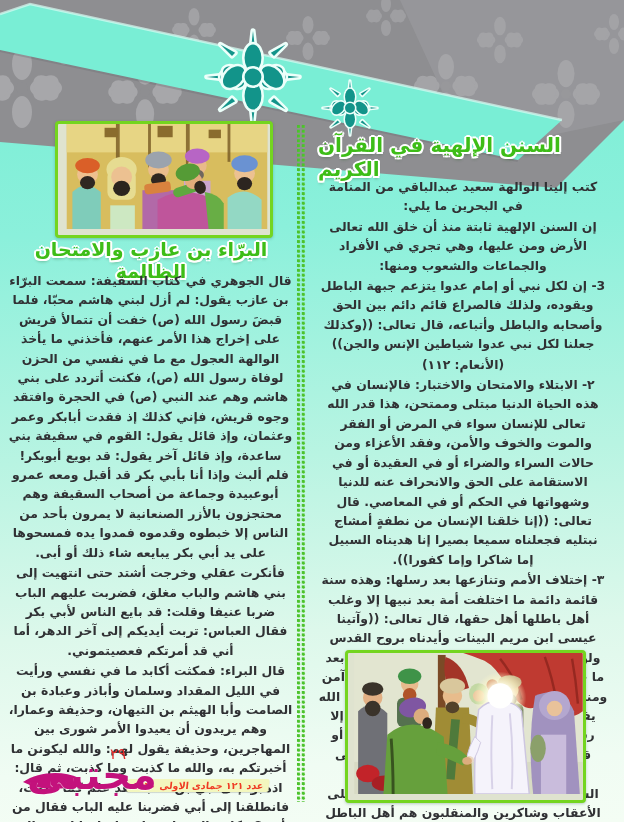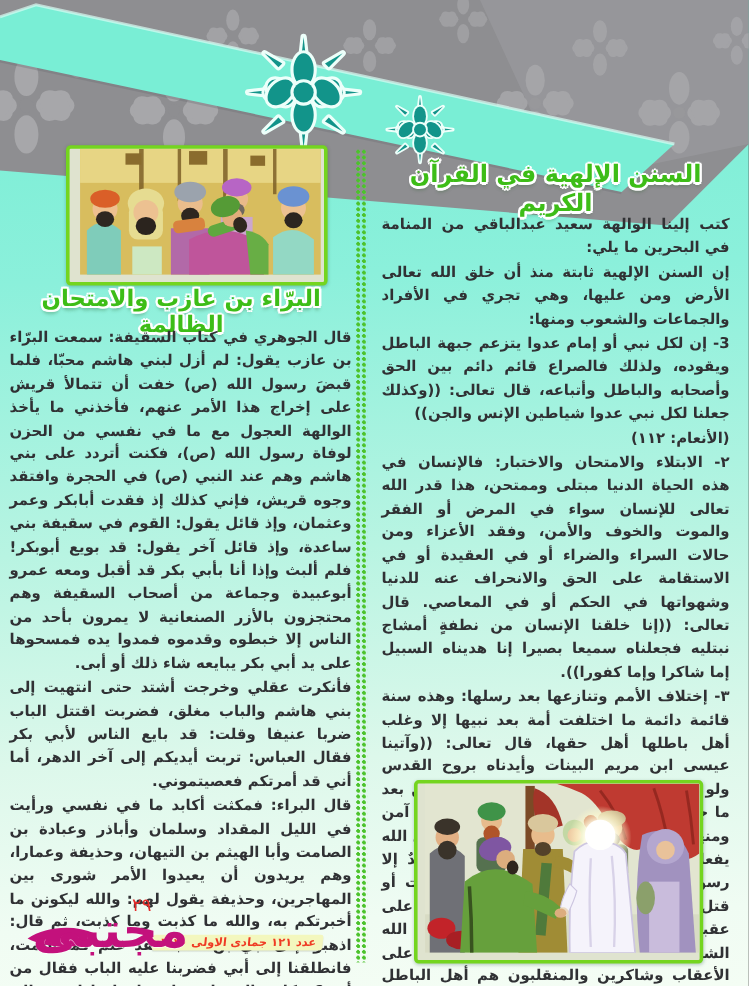--- a/index.html
+++ b/index.html
@@ -18,24 +18,24 @@
       radial-gradient(circle at 0.6px 0.6px,#6FD74F 0.9px,rgba(0,0,0,0) 1.1px);
     background-size:4.8px 4.8px,4.8px 4.8px;
     background-position:0 0,2.4px 2.4px;
   }
   .title{
     position:absolute;margin:0;font-weight:700;color:#3DBD17;letter-spacing:0;
     text-shadow:-2px 0 0 #fff,2px 0 0 #fff,0 -2px 0 #fff,0 2px 0 #fff,
       -1.5px -1.5px 0 #fff,1.5px -1.5px 0 #fff,-1.5px 1.5px 0 #fff,1.5px 1.5px 0 #fff,
       0 3px 3px rgba(30,90,30,.35);
   }
-  .title-right{right:16px;top:133px;width:290px;font-size:20px;text-align:center;}
+  .title-right{right:16px;top:133px;width:290px;font-size:20px;text-align:left;}
   .title-left{right:330px;top:238px;width:286px;font-size:19px;text-align:center;}
   .textblock{position:absolute;color:#303134;font-weight:700;font-size:12.4px;line-height:19.4px;text-align:justify;}
-  .textblock p{margin:0 0 1px 0;}
+  .textblock p{margin:0 0 1px 0;text-align:center;}
   .rc-text{right:16px;top:177px;width:290px;}
   .lc-text{right:331px;top:271px;width:285px;}
   .verse-ref{text-align:right;}
   .illus{position:absolute;border:3px solid #74D51F;border-radius:4px;background:#dfe3cf;overflow:hidden;box-shadow:0 1px 3px rgba(0,60,40,.25);}
   .illus-tl{left:55px;top:121px;width:212px;height:111px;}
   .illus-br{left:345px;top:650px;width:235px;height:147px;}
   .page-num{position:absolute;left:110px;top:745px;color:#E62B2A;font-size:15px;font-weight:400;}
   .issue-strip{
     position:absolute;left:127px;top:779px;padding:1px 6px;background:#F3F7BE;
     color:#EF3B24;font-size:9.5px;font-weight:700;transform:skewX(-6deg);white-space:nowrap;
@@ -233,21 +233,21 @@
       <rect x="112" y="64" width="32" height="10" rx="5" fill="#5FA83F" transform="rotate(-18 128 69)"></rect>
       <circle cx="134" cy="60" r="9" fill="#E2AD7B"></circle>
       <ellipse cx="141" cy="67" rx="6" ry="7" fill="#30271F" transform="rotate(-20 141 67)"></ellipse>
       <ellipse cx="128" cy="51" rx="13" ry="9" fill="#559B36" transform="rotate(-14 128 51)"></ellipse>
     </svg>
   </figure>
 
   <h2 class="title title-left">البرّاء بن عازب والامتحان الظالمة</h2>
   <div class="textblock lc-text">
     <p>قال الجوهري في كتاب السقيفة: سمعت البرّاء بن عازب يقول: لم أزل لبني هاشم محبّا، فلما قبضَ رسول الله (ص) خفت أن تتمالأ قريش على إخراج هذا الأمر عنهم، فأخذني ما يأخذ الوالهة العجول مع ما في نفسي من الحزن لوفاة رسول الله (ص)، فكنت أتردد على بني هاشم وهم عند النبي (ص) في الحجرة وافتقد وجوه قريش، فإني كذلك إذ فقدت أبابكر وعمر وعثمان، وإذ قائل يقول: القوم في سقيفة بني ساعدة، وإذ قائل آخر يقول: قد بويع أبوبكر! فلم ألبث وإذا أنا بأبي بكر قد أقبل ومعه عمرو أبوعبيدة وجماعة من أصحاب السقيفة وهم محتجزون بالأزر الصنعانية لا يمرون بأحد من الناس إلا خبطوه وقدموه فمدوا يده فمسحوها على يد أبي بكر يبايعه شاء ذلك أو أبى.</p>
-    <p>فأنكرت عقلي وخرجت أشتد حتى انتهيت إلى بني هاشم والباب مغلق، فضربت اقتتل الباب ضربا عنيفا وقلت: قد بايع الناس لأبي بكر فقال العباس: تربت أيديكم إلى آخر الدهر، أما أني قد أمرتكم فعصيتموني.</p>
+    <p>فأنكرت عقلي وخرجت أشتد حتى انتهيت إلى بني هاشم والباب مغلق، فضربت عليهم الباب ضربا عنيفا وقلت: قد بايع الناس لأبي بكر فقال العباس: تربت أيديكم إلى آخر الدهر، أما أني قد أمرتكم فعصيتموني.</p>
     <p>قال البراء: فمكثت أكابد ما في نفسي ورأيت في الليل المقداد وسلمان وأباذر وعبادة بن الصامت وأبا الهيثم بن التيهان، وحذيفة وعمارا، وهم يريدون أن يعيدوا الأمر شورى بين المهاجرين، وحذيفة يقول لهم: والله ليكونن ما أخبرتكم به، والله ما كذبت وما كذبت، ثم قال: اذهبوا إلى أبي بن كعب فقد علم كما علمت، فانطلقنا إلى أبي فضربنا عليه الباب فقال من أنتم؟ فكلمه المقداد فعلم ما جاءوا له، فقال: أفيكم حذيفة؟ فقلنا: نعم، قال: فالقول ما قال حذيفة وبالله ما أفتح بابي حتى تجري على ما هي جارية، ولما يكون بعدها شرّ منها وإلى الله المشتكى.</p>
   </div>
 
   <div class="issue-strip">عدد ١٢١ جمادى الاولى ١٤٣٠</div>
   <div class="page-num">٢٩</div>
   <div class="logo">
     <svg class="logo-swoosh" width="58" height="24" viewBox="0 0 58 24">
       <path d="M57,8 C40,0 16,2 1,12 C16,20 40,21 57,15 Q48,12 57,8 Z" fill="#C3117C"></path>
     </svg>
     <span class="logo-word">مجتبى</span>

